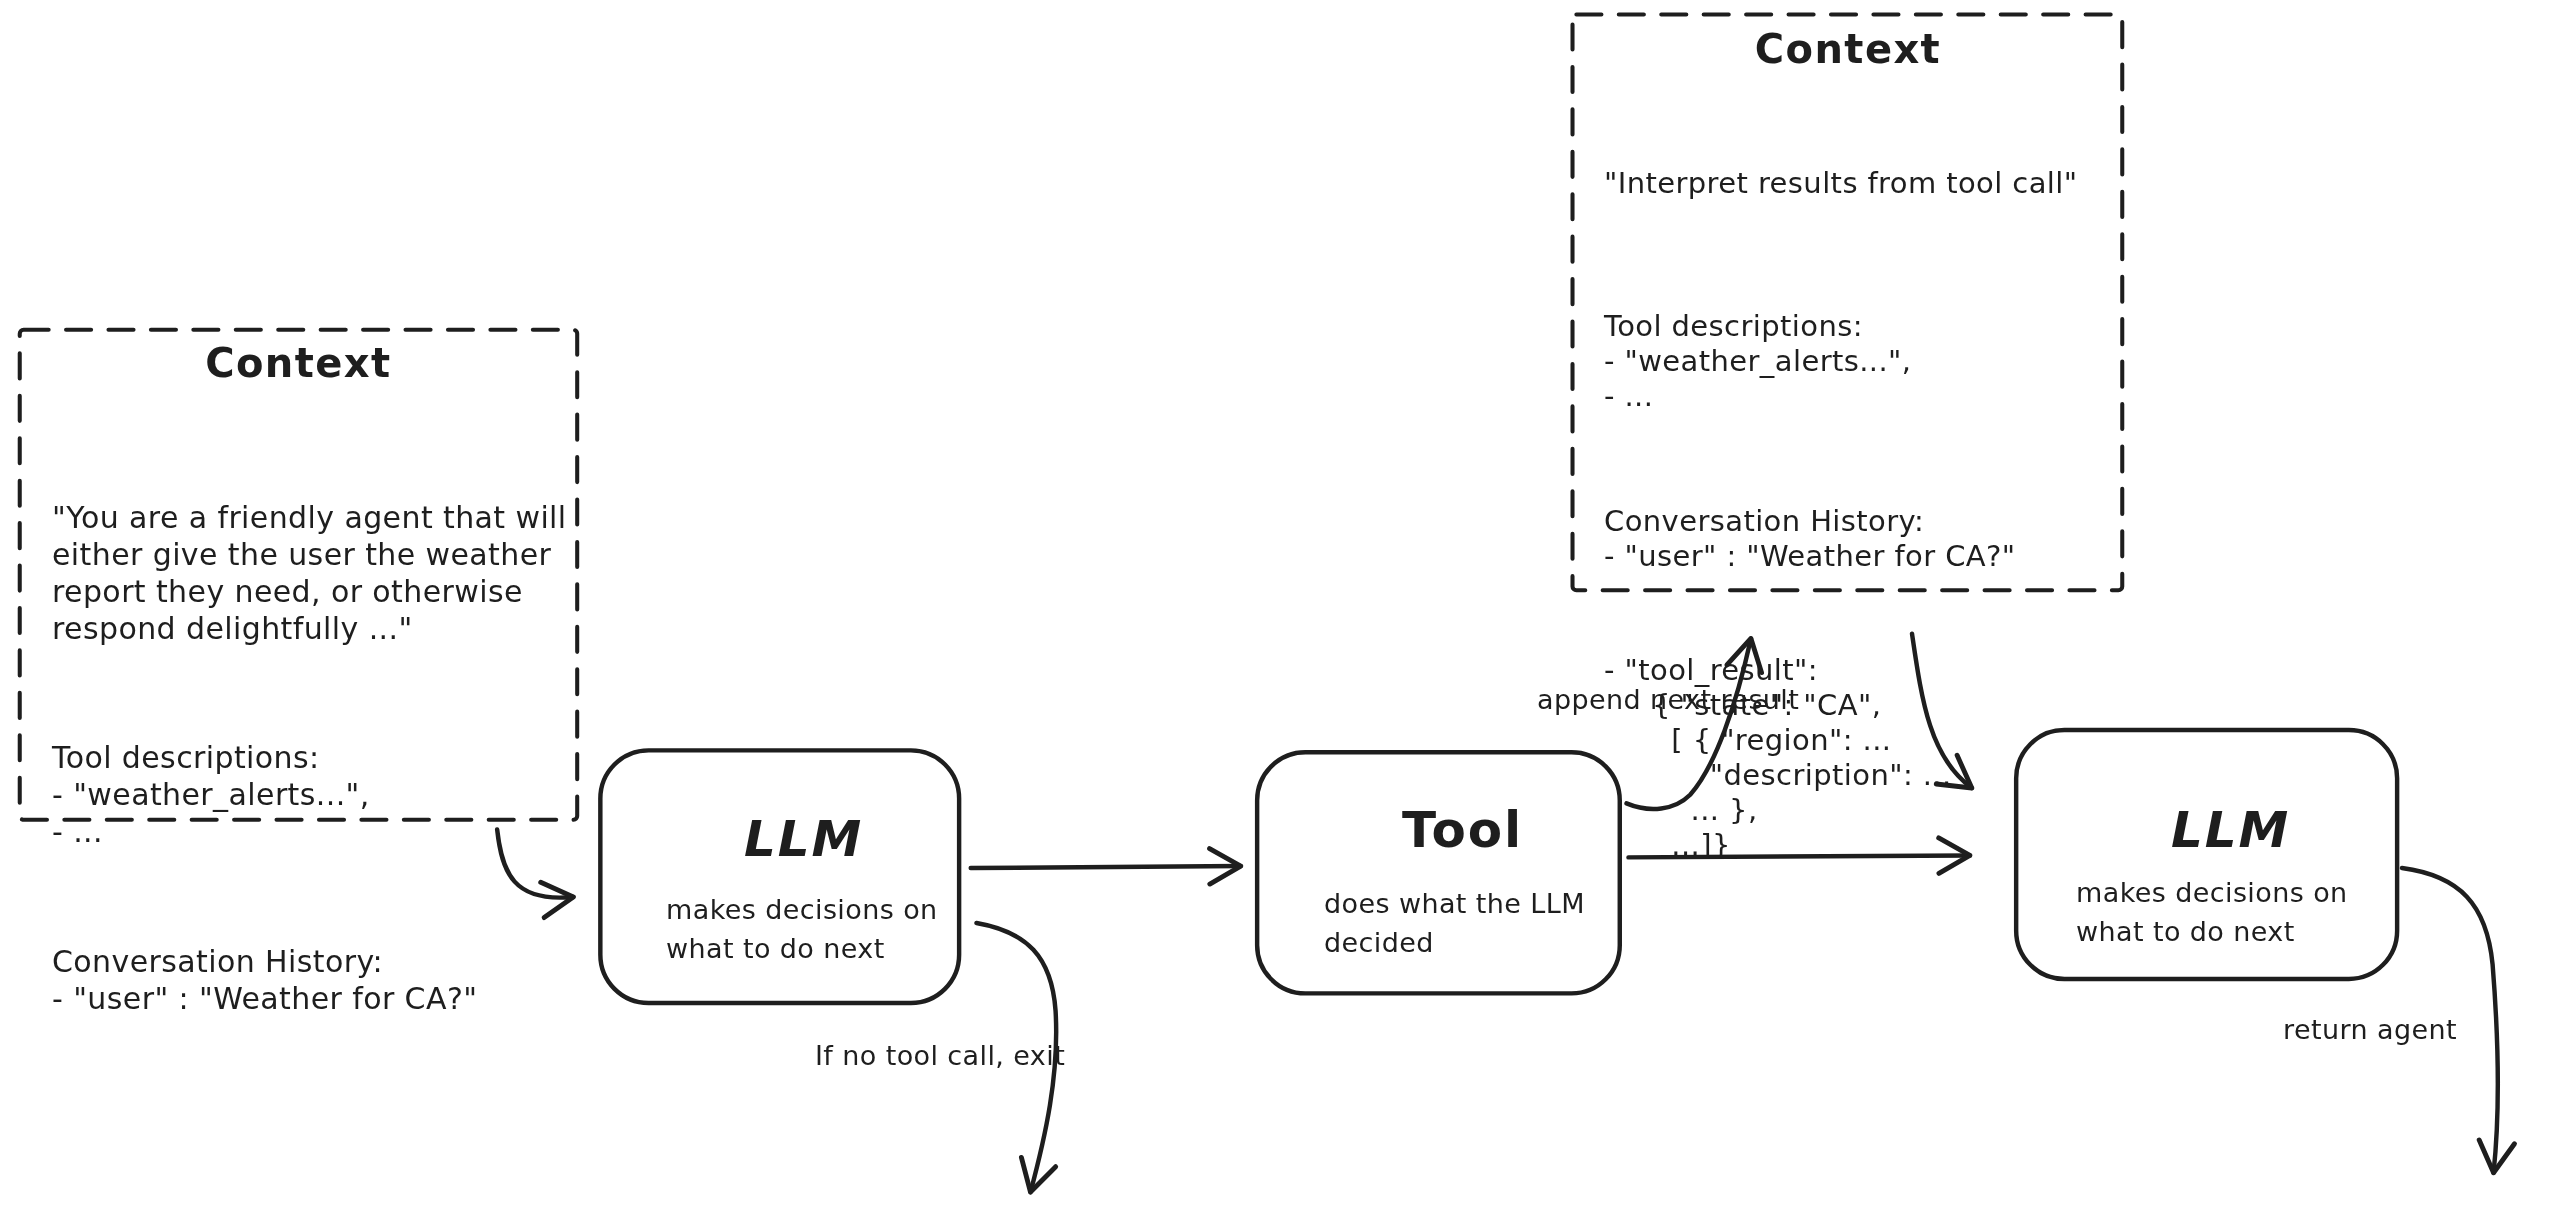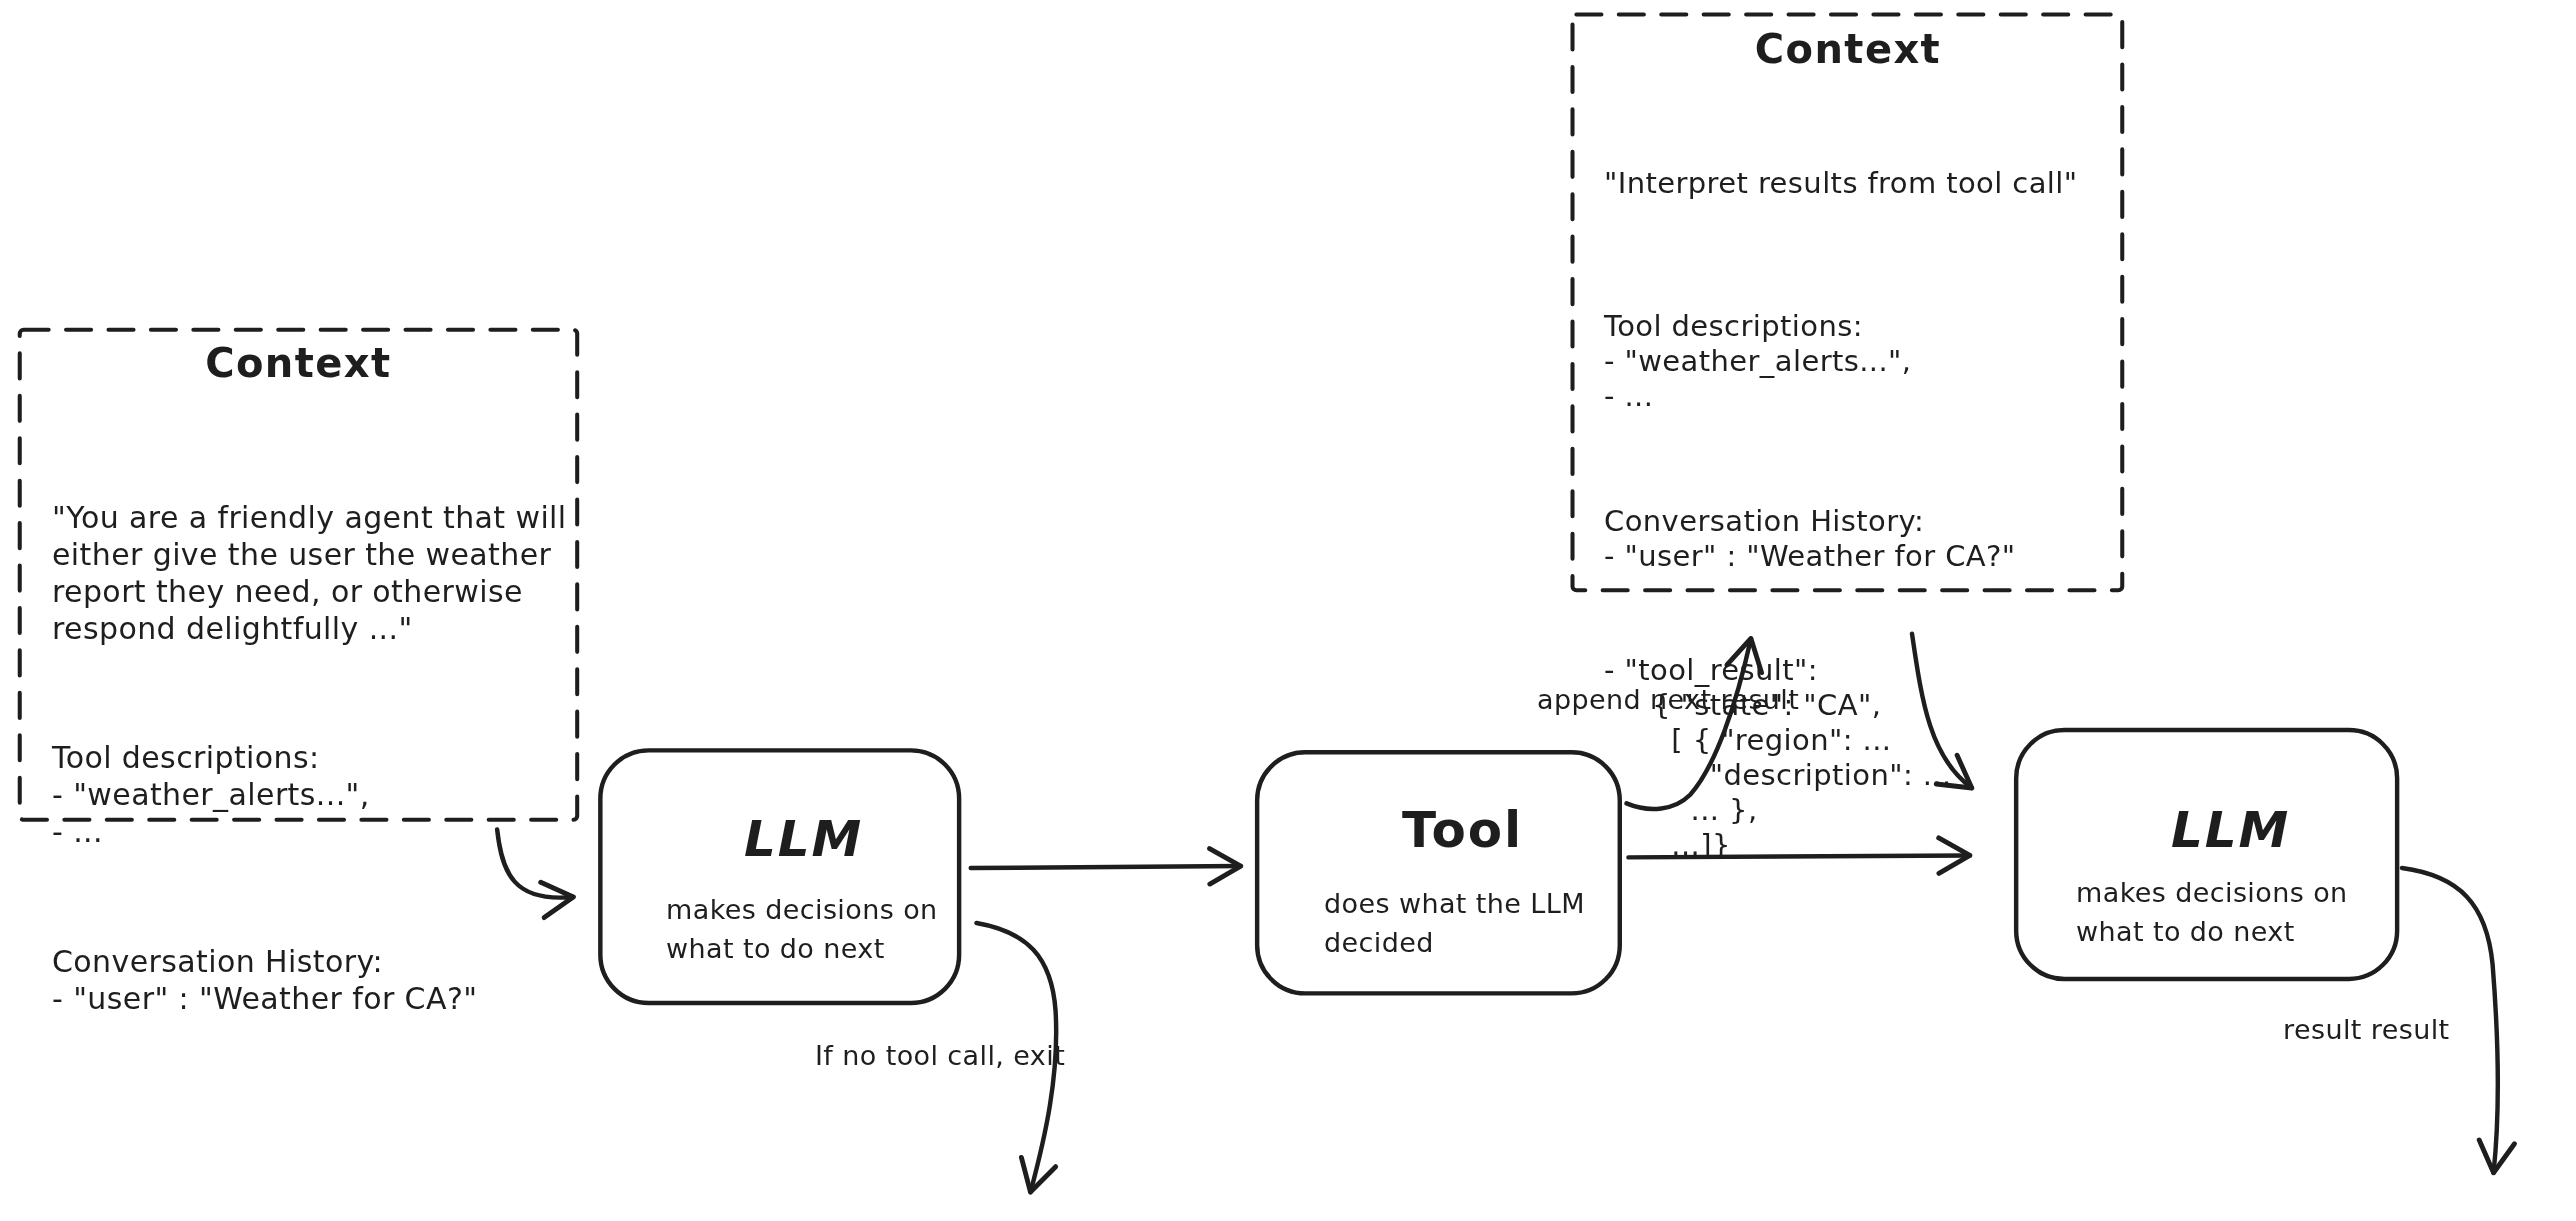--- a/index.html
+++ b/index.html
@@ -127,16 +127,16 @@
   <div class="txt node-sub" style="left:1324px; top:884px;">does what the LLM
 decided</div>
   <div class="txt node-title" style="left:1257px; top:799px; width:363px;">Tool</div>
 
   <div class="txt node-title italic" style="left:2016px; top:799px; width:381px;">LLM</div>
   <div class="txt node-sub" style="left:2076px; top:873px;">makes decisions on
 what to do next</div>
 
   <div class="txt edge-label" style="left:1537px; top:683px;">append next result</div>
   <div class="txt edge-label" style="left:815px; top:1039px;">If no tool call, exit</div>
-  <div class="txt edge-label" style="left:2283px; top:1013px;">result result</div>
+  <div class="txt edge-label" style="left:2283px; top:1013px;">return agent</div>
 
 </div>
 
 
 </body></html>

